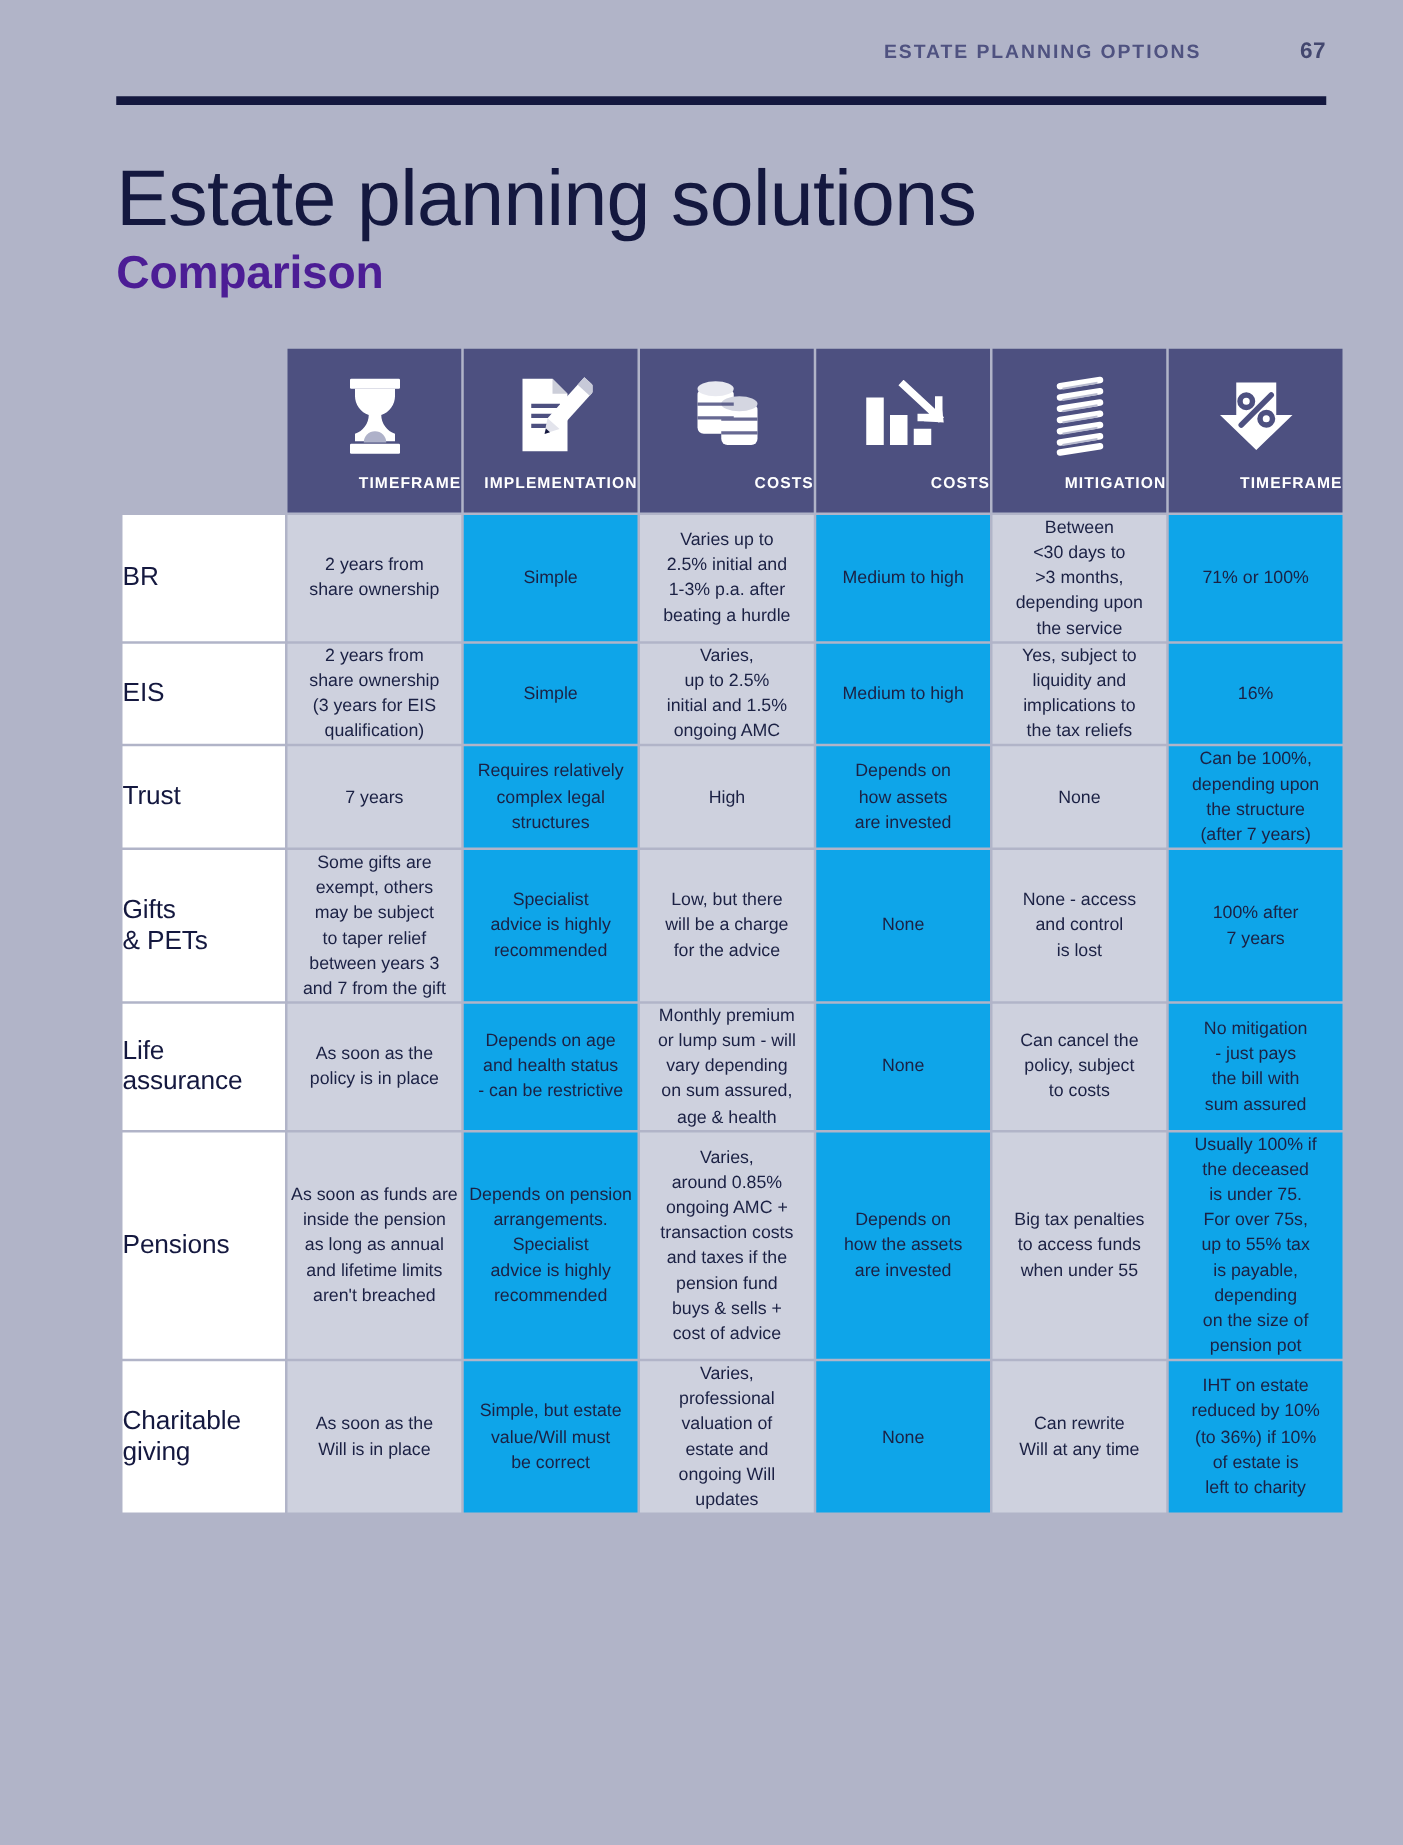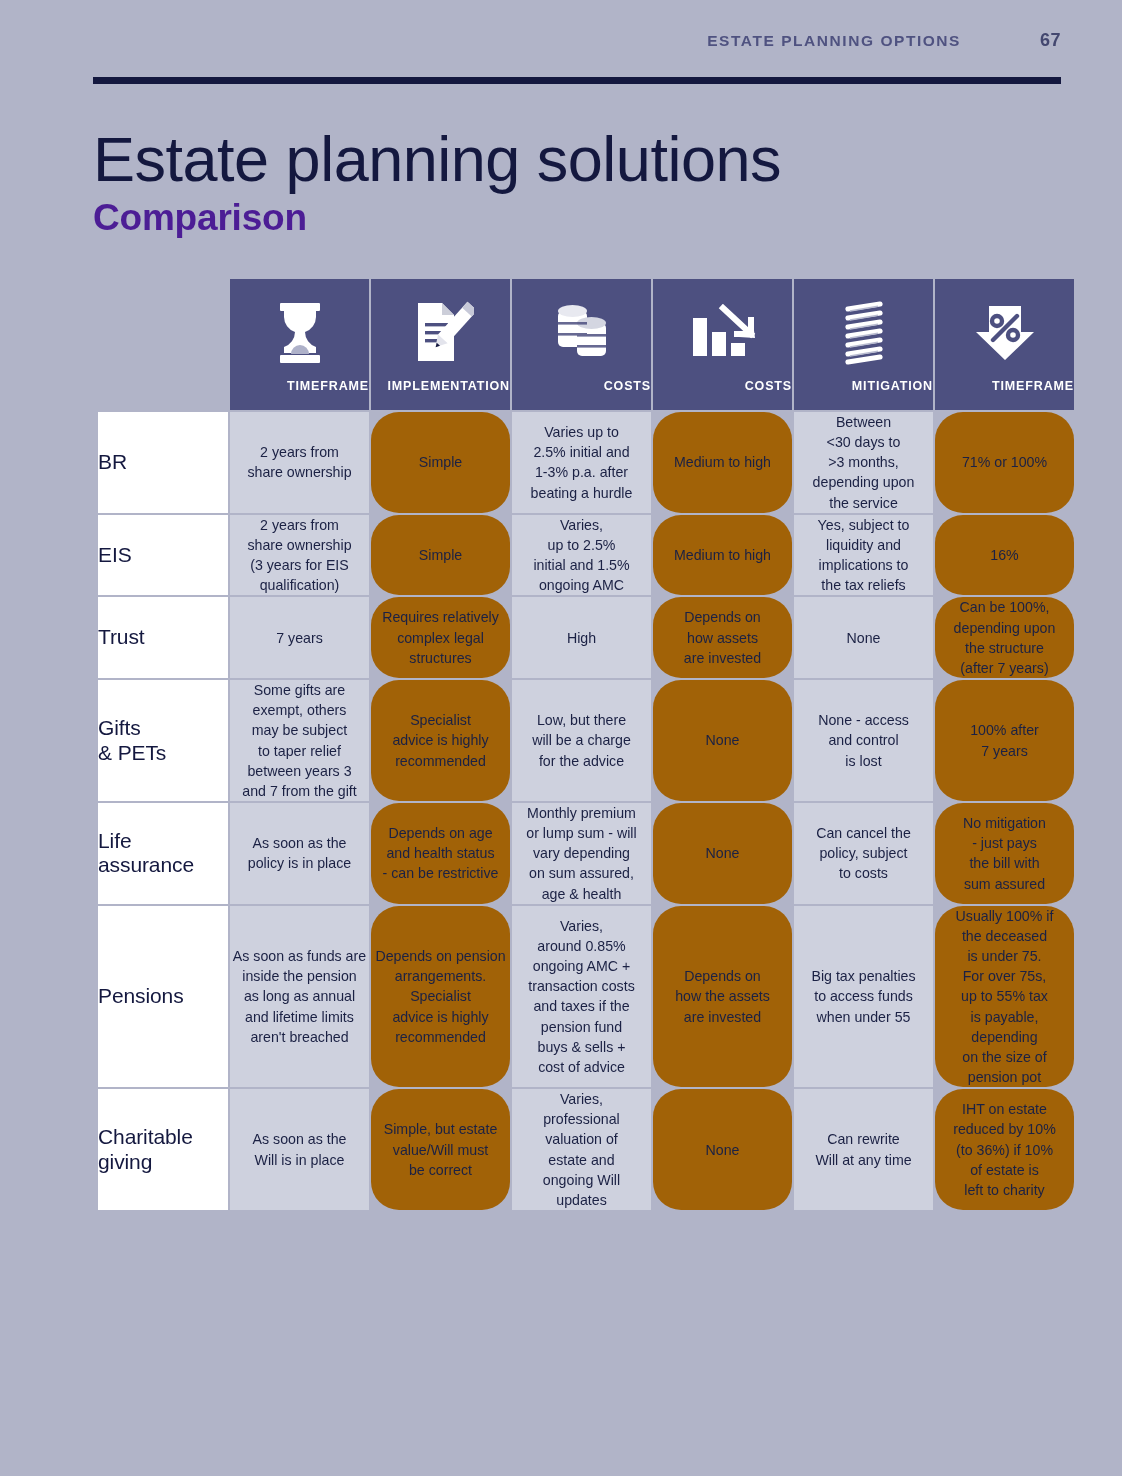--- a/index.html
+++ b/index.html
@@ -135,21 +135,21 @@
   }
   .cell {
     text-align: center;
     font-size: 14.2px;
     line-height: 1.42;
     color: #1b2144;
     padding: 10px 9px;
     vertical-align: middle;
   }
   .cell.shade-a { background: #ced1de; }
-  .cell.shade-b { background: #a16207; border-radius: 28px; }
+  .cell.shade-b { background: #0ea5e9; }
 </style>
 </head>
 <body>
 
 <div class="page-header">
   <div class="header-row">
     <div class="header-title">ESTATE PLANNING OPTIONS</div>
     <div class="header-pageno">67</div>
   </div>
   <div class="header-rule"></div>

